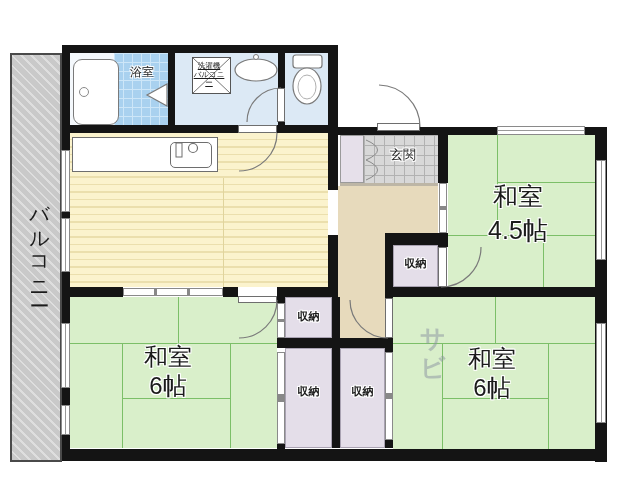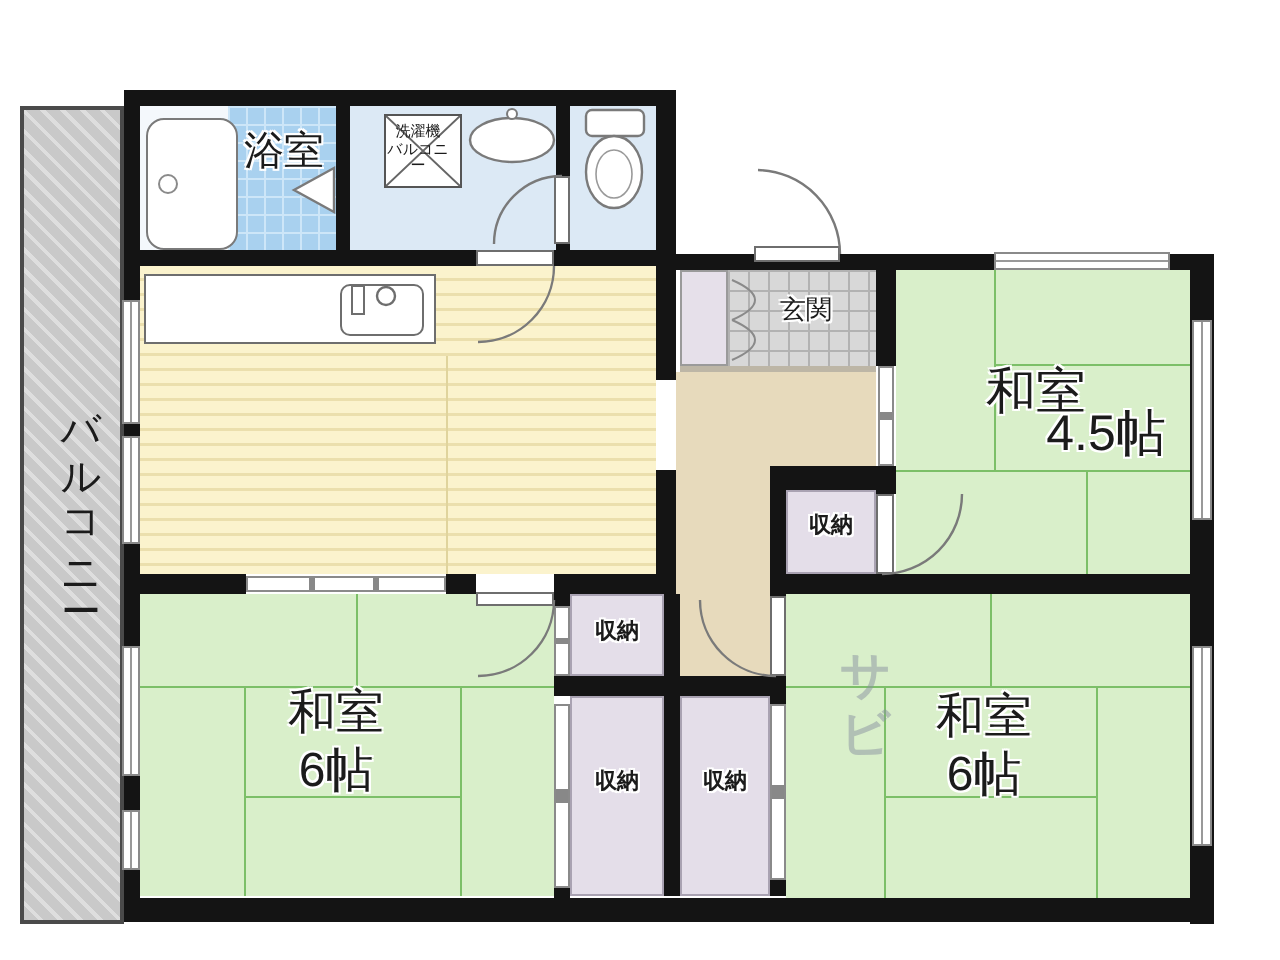--- a/index.html
+++ b/index.html
@@ -179,28 +179,28 @@
 
     <rect x="293" y="55" width="29" height="13" rx="3" fill="#ffffff" stroke="#7a7a7a" stroke-width="1.2"></rect>
     <ellipse cx="307" cy="86" rx="14" ry="18" fill="#ffffff" stroke="#7a7a7a" stroke-width="1.2"></ellipse>
     <ellipse cx="307" cy="87" rx="9" ry="12" fill="none" stroke="#9a9a9a" stroke-width="0.8"></ellipse>
 
     <circle cx="193" cy="148" r="4.5" fill="#ffffff" stroke="#6e6e6e" stroke-width="1.2"></circle>
     <rect x="176" y="143" width="6" height="14" fill="#ffffff" stroke="#6e6e6e" stroke-width="1"></rect>
   </svg>
 
   <div class="balcony-lbl abs">バルコニー</div>
-  <div class="lbl" style="left:112px;top:66px;width:60px;height:22px;font-size:20px;">浴室</div>
-  <div class="lbl tiny" style="left:192px;top:62px;width:34px;height:26px;">
+  <div class="lbl" style="left:112px;top:66px;width:60px;height:22px;font-size:12px;">浴室</div>
+  <div class="lbl tiny" style="left:192px;top:62px;width:34px;height:26px;text-decoration:underline;">
     <div>洗濯機</div>
     <div>バルコニー</div>
   </div>
   <div class="lbl" style="left:373px;top:148px;width:60px;height:18px;font-size:13px;">玄関</div>
   <div class="lbl" style="left:453px;top:183px;width:130px;height:28px;font-size:25px;">和室</div>
-  <div class="lbl" style="left:448px;top:204px;width:140px;height:28px;font-size:25px;margin-left:35px;">4.5帖</div>
+  <div class="lbl" style="left:448px;top:217px;width:140px;height:28px;font-size:25px;">4.5帖</div>
   <div class="lbl" style="left:103px;top:344px;width:130px;height:28px;font-size:24px;">和室</div>
   <div class="lbl" style="left:103px;top:373px;width:130px;height:28px;font-size:24px;">6帖</div>
   <div class="lbl" style="left:427px;top:346px;width:130px;height:28px;font-size:24px;">和室</div>
   <div class="lbl" style="left:427px;top:375px;width:130px;height:28px;font-size:24px;">6帖</div>
   <div class="lbl closet-lbl" style="left:393px;top:258px;width:45px;height:14px;">収納</div>
   <div class="lbl closet-lbl" style="left:285px;top:311px;width:47px;height:14px;">収納</div>
   <div class="lbl closet-lbl" style="left:285px;top:386px;width:47px;height:14px;">収納</div>
   <div class="lbl closet-lbl" style="left:340px;top:386px;width:45px;height:14px;">収納</div>
 
   <div class="wm wm-sub">

